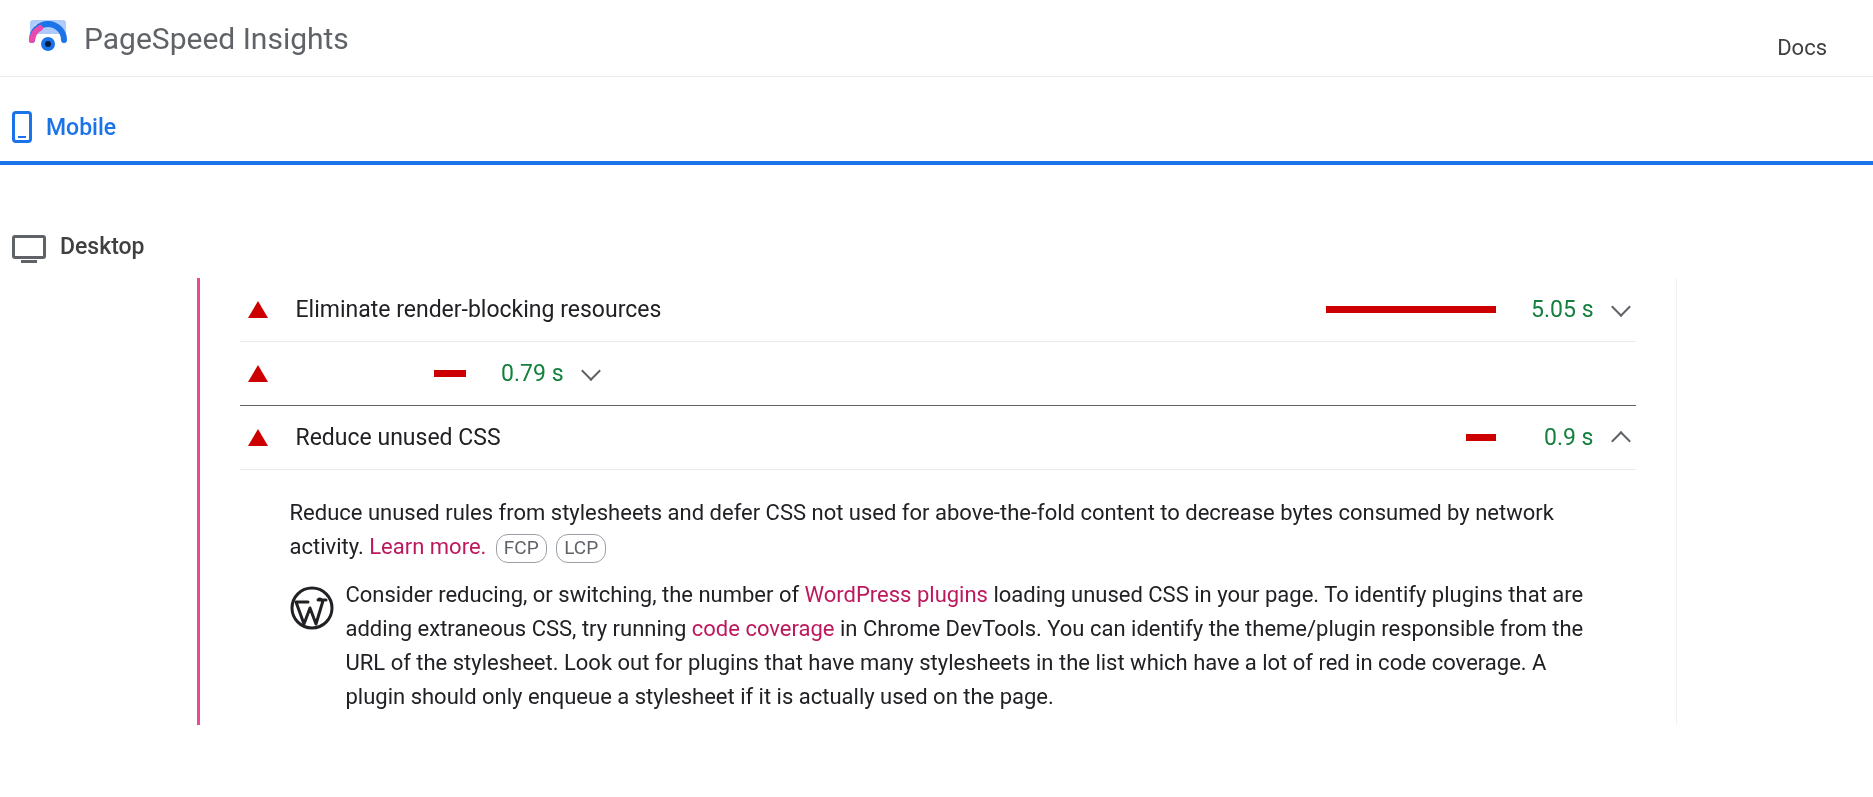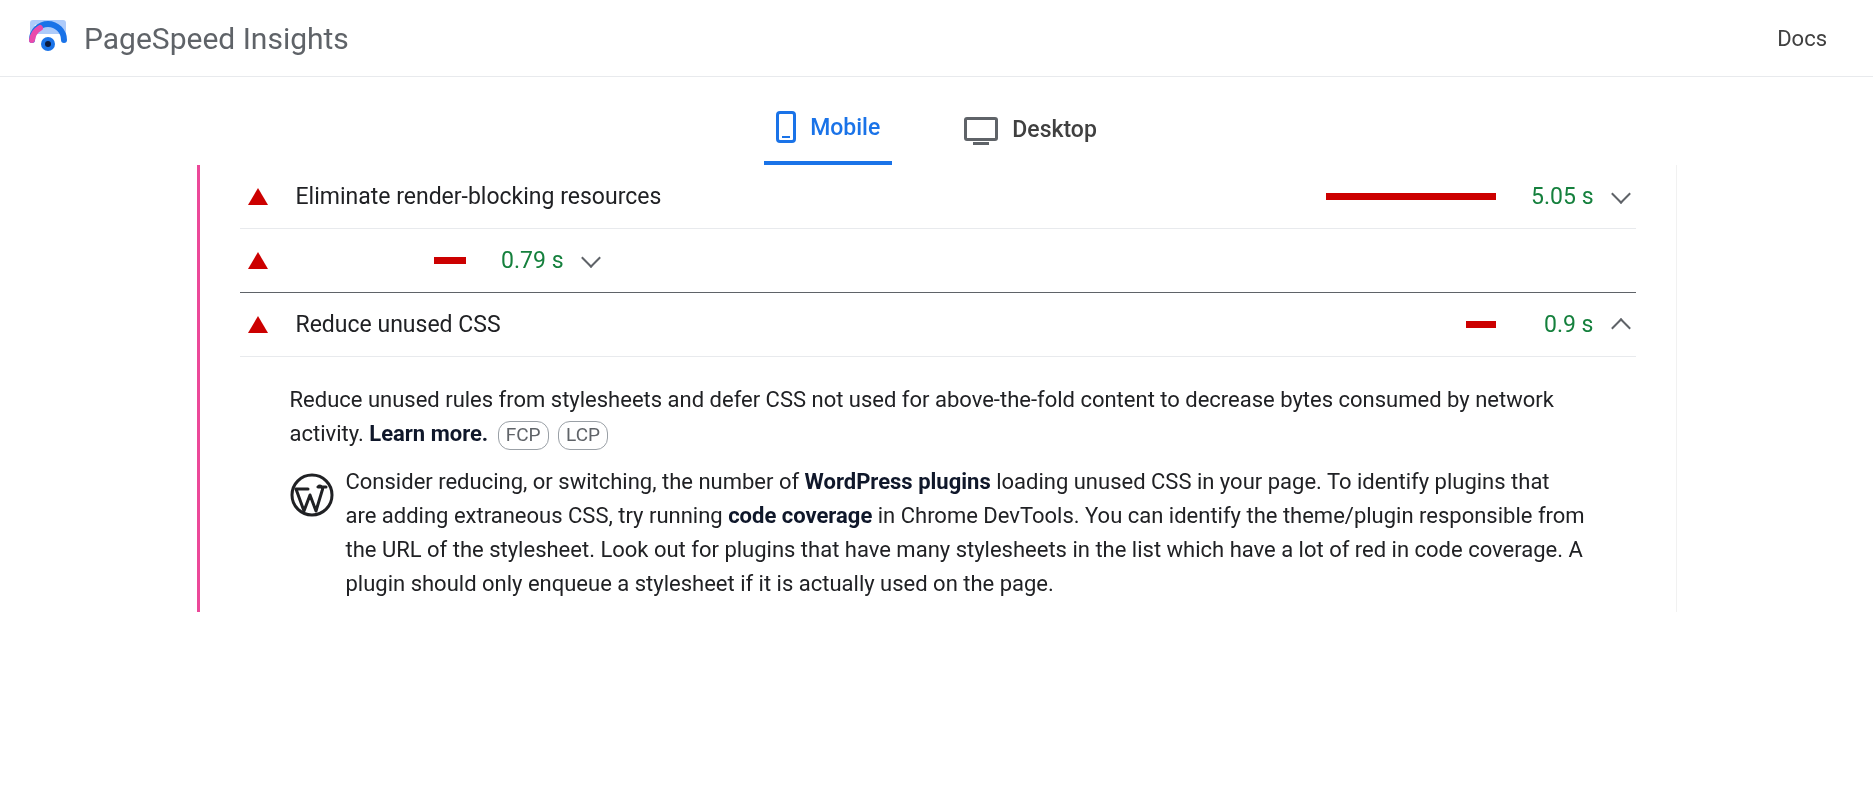--- a/index.html
+++ b/index.html
@@ -4,21 +4,21 @@
 <style>
   * { box-sizing: border-box; margin: 0; padding: 0; }
   body {
     font-family: 'Google Sans', Roboto, Arial, sans-serif;
     background: #fff;
     color: #202124;
     width: 1873px;
   }
   .header {
     display: flex;
-    align-items: center;
+    align-items: flex-end;
     justify-content: space-between;
     padding: 16px 26px;
     border-bottom: 1px solid #e8eaed;
   }
   .logo-group {
     display: flex;
     align-items: center;
     gap: 14px;
   }
   .logo-svg { width: 44px; height: 44px; }
@@ -31,20 +31,21 @@
     font-size: 22px;
     color: #404040;
     text-decoration: none;
     padding-right: 20px;
   }
   .tabs {
     display: flex;
     justify-content: center;
     gap: 60px;
     padding-top: 26px;
+    flex-direction: column;
   }
   .tab {
     display: flex;
     align-items: center;
     gap: 14px;
     padding: 8px 12px 18px 12px;
     cursor: pointer;
     font-size: 23px;
     font-weight: 500;
     color: #404040;
@@ -139,21 +140,21 @@
     transform: rotate(-135deg);
     margin-top: 6px;
   }
   .expanded-body {
     padding: 26px 50px 10px 50px;
     font-size: 22px;
     color: #202124;
     line-height: 1.55;
   }
   .desc-line { margin-bottom: 14px; }
-  .link { color: #0f172a; text-decoration: none; font-weight: bold; }
+  .link { color: #be185d; text-decoration: none; }
   .chip {
     display: inline-block;
     border: 1px solid #9aa0a6;
     border-radius: 12px;
     padding: 0 7px;
     font-size: 19px;
     color: #5f6368;
     margin-left: 4px;
     line-height: 1.4;
   }

